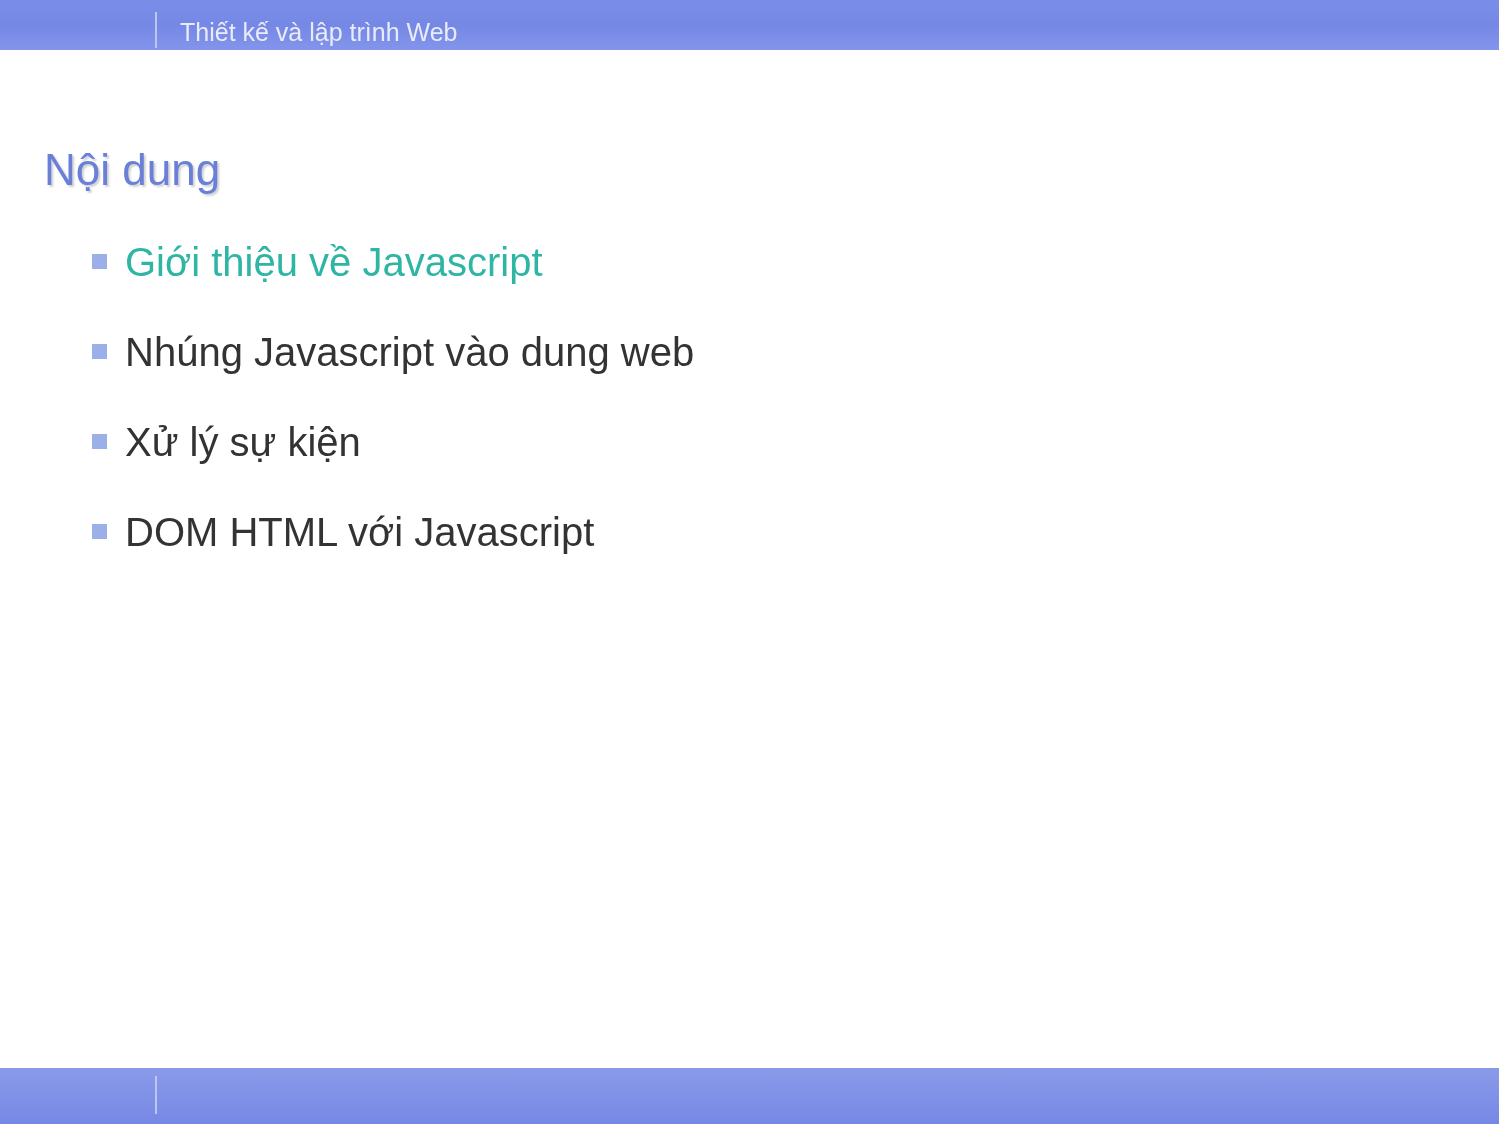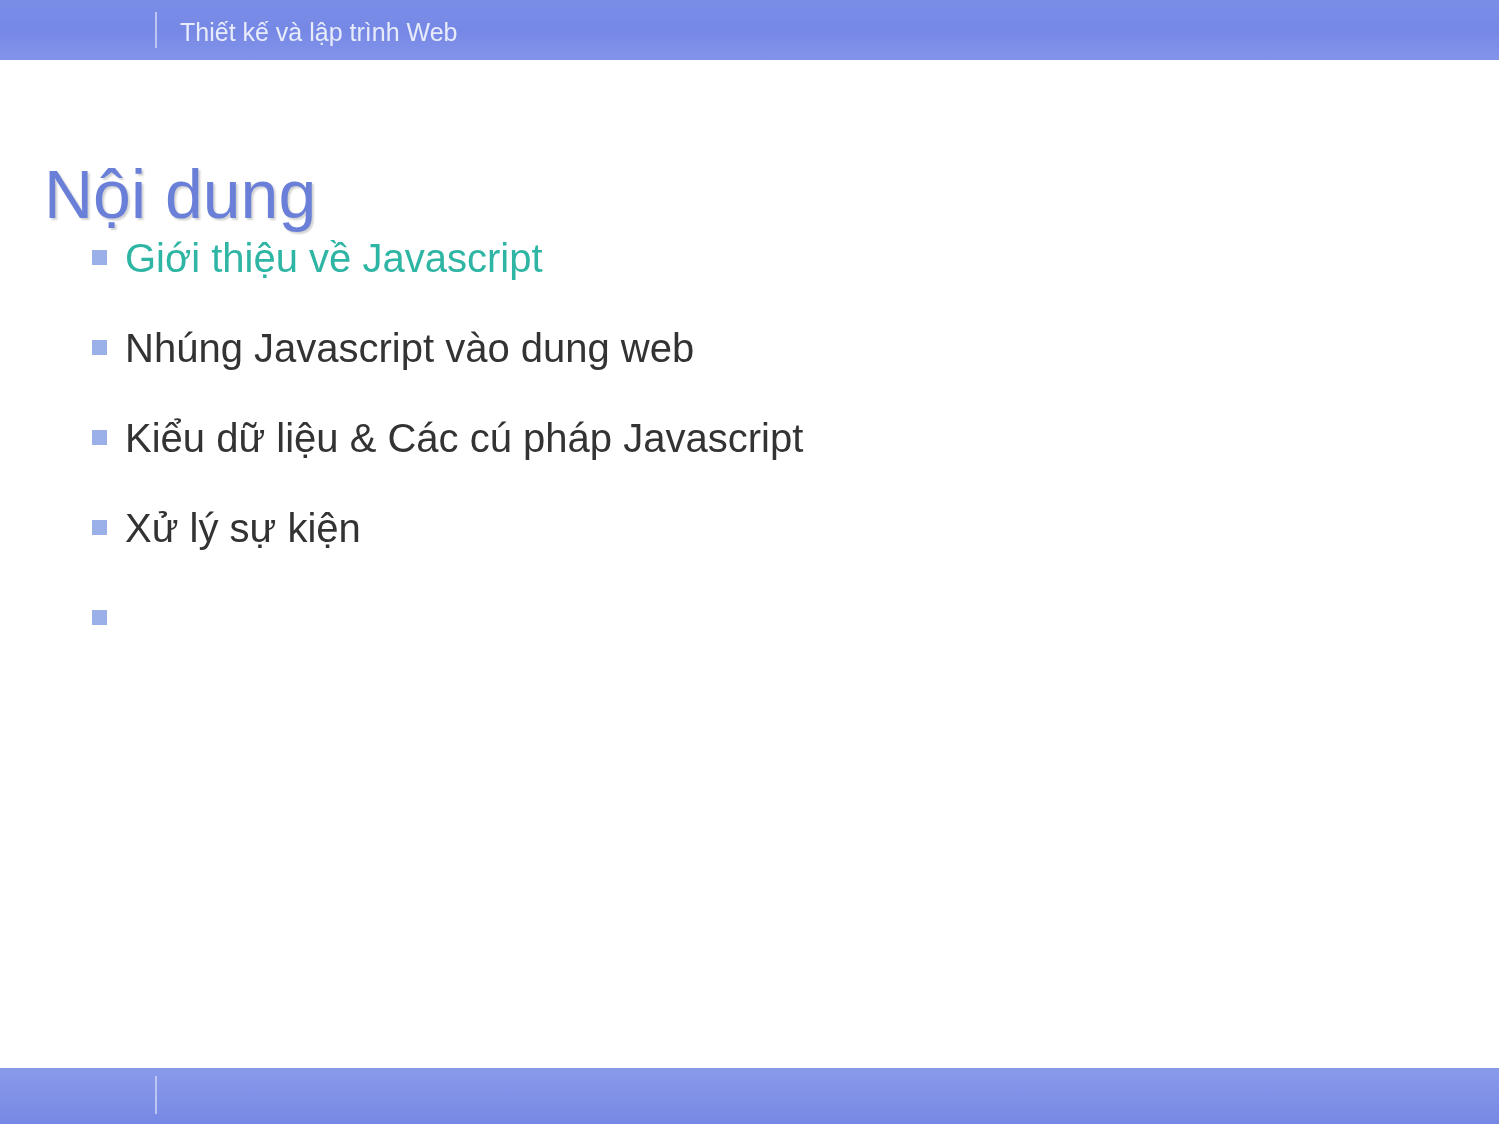--- a/index.html
+++ b/index.html
@@ -10,21 +10,21 @@
     body {
       width: 1499px;
       height: 1124px;
       background: #ffffff;
       font-family: Arial, Helvetica, sans-serif;
       position: relative;
       overflow: hidden;
     }
     .header-bar {
       width: 100%;
-      height: 60px;
+      height: 50px;
       background: linear-gradient(to bottom, #7a8ee8 0%, #7688e5 50%, #8294ea 100%);
       position: relative;
     }
     .header-divider {
       position: absolute;
       left: 155px;
       top: 12px;
       width: 2px;
       height: 36px;
       background: #bcc6f2;
@@ -34,24 +34,25 @@
       left: 180px;
       top: 18px;
       color: #e8ecfa;
       font-size: 25px;
       font-weight: 400;
     }
     .content {
       padding: 95px 44px 0 44px;
     }
     .slide-title {
-      font-size: 68px;
+      font-size: 44px;
       font-weight: 400;
       color: #6a80d8;
       text-shadow: 2px 2px 2px rgba(0,0,0,0.18);
+      margin-bottom: 42px;
     }
     .bullet-list {
       list-style: none;
       padding-left: 48px;
     }
     .bullet-item {
       display: flex;
       align-items: flex-start;
       margin-bottom: 40px;
     }
@@ -102,27 +103,24 @@
       <li class="bullet-item">
         <span class="bullet-marker"></span>
         <span class="bullet-text highlight">Giới thiệu về Javascript</span>
       </li>
       <li class="bullet-item">
         <span class="bullet-marker"></span>
         <span class="bullet-text">Nhúng Javascript vào dung web</span>
       </li>
       <li class="bullet-item">
         <span class="bullet-marker"></span>
-        <span class="bullet-text">Kiểu dữ liệu &amp; Các cú pháp Javascript</span>
-      </li>
-      <li class="bullet-item">
-        <span class="bullet-marker"></span>
         <span class="bullet-text">Xử lý sự kiện</span>
       </li>
       <li class="bullet-item">
         <span class="bullet-marker"></span>
+        <span class="bullet-text">DOM HTML với Javascript</span>
       </li>
     </ul>
 </div>
 
 <div class="footer-bar">
   <div class="footer-divider"></div>
 </div>
 
 </body></html>

